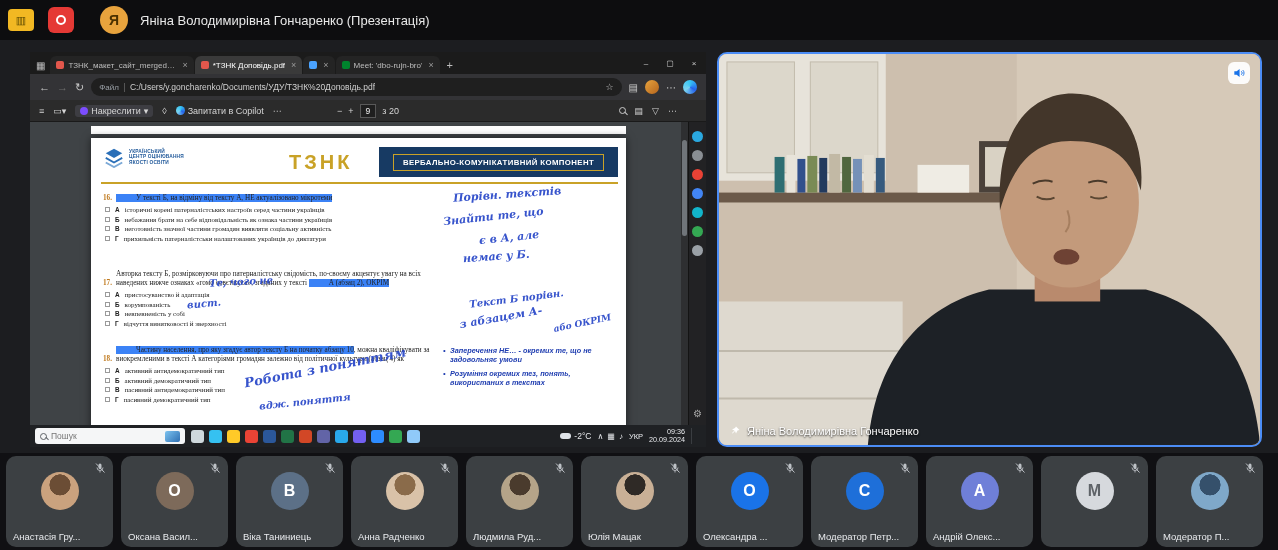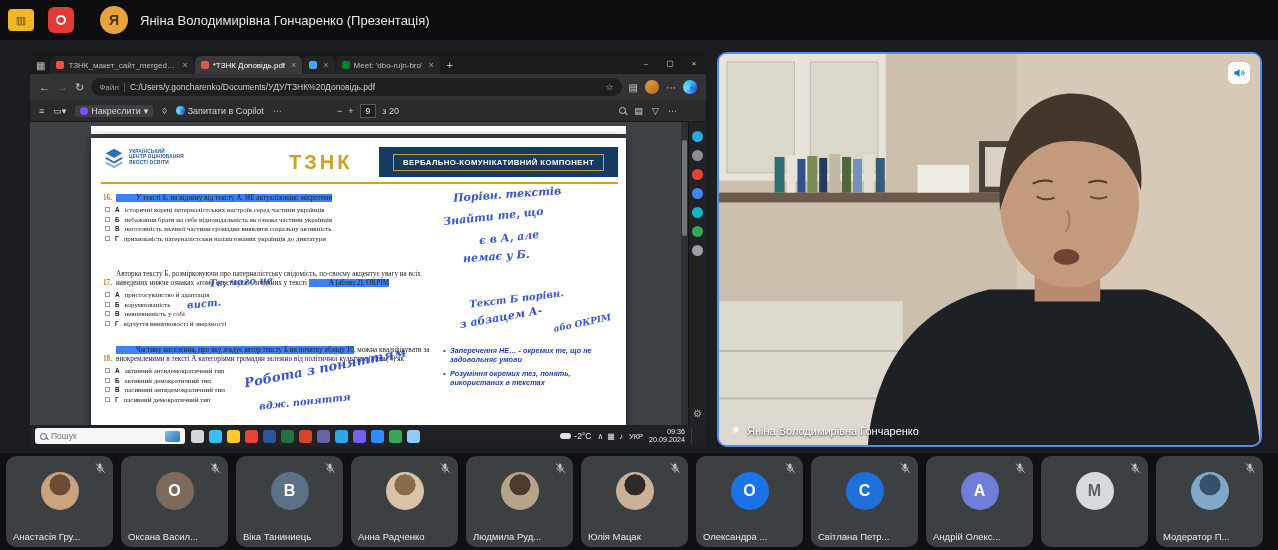--- a/index.html
+++ b/index.html
@@ -529,21 +529,21 @@
         <svg viewBox="0 0 24 24" width="12" height="12">
           <path d="M9 6a3 3 0 0 1 6 0v5a3 3 0 0 1-6 0z" fill="#bdc1c6"></path>
           <path d="M6 11a6 6 0 0 0 12 0" fill="none" stroke="#bdc1c6" stroke-width="1.8"></path>
           <path d="M12 17v4" stroke="#bdc1c6" stroke-width="1.8"></path>
           <path d="M4 3l17 18" stroke="#bdc1c6" stroke-width="2"></path>
         </svg>
       </span>
     </div>
     <div class="ptile">
       <div class="pavatar" style="background:#1e6fd9;color:#fff">С</div>
-      <div class="pname">Світлана Петр...</div>
+      <div class="pname">Модератор Петр...</div>
       <span class="pmic">
         <svg viewBox="0 0 24 24" width="12" height="12">
           <path d="M9 6a3 3 0 0 1 6 0v5a3 3 0 0 1-6 0z" fill="#bdc1c6"></path>
           <path d="M6 11a6 6 0 0 0 12 0" fill="none" stroke="#bdc1c6" stroke-width="1.8"></path>
           <path d="M12 17v4" stroke="#bdc1c6" stroke-width="1.8"></path>
           <path d="M4 3l17 18" stroke="#bdc1c6" stroke-width="2"></path>
         </svg>
       </span>
     </div>
     <div class="ptile">

